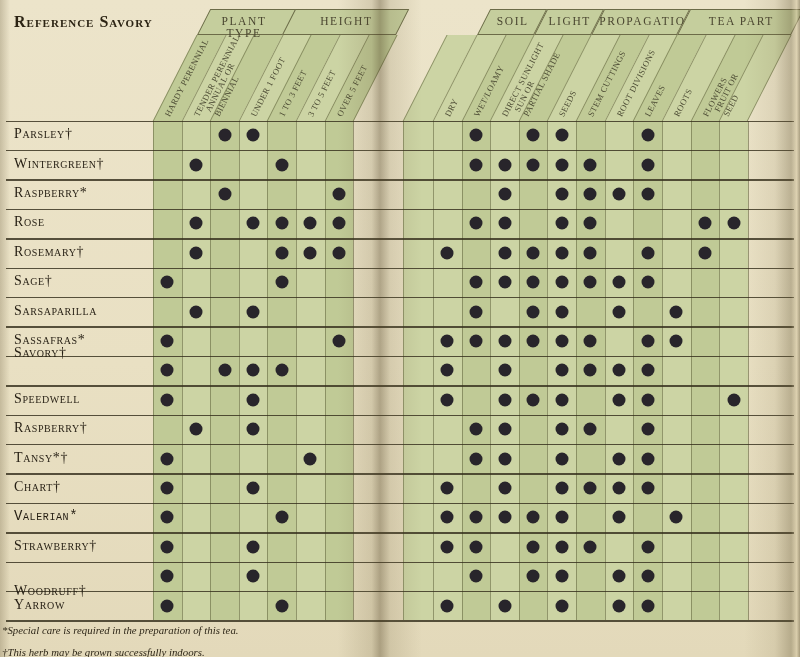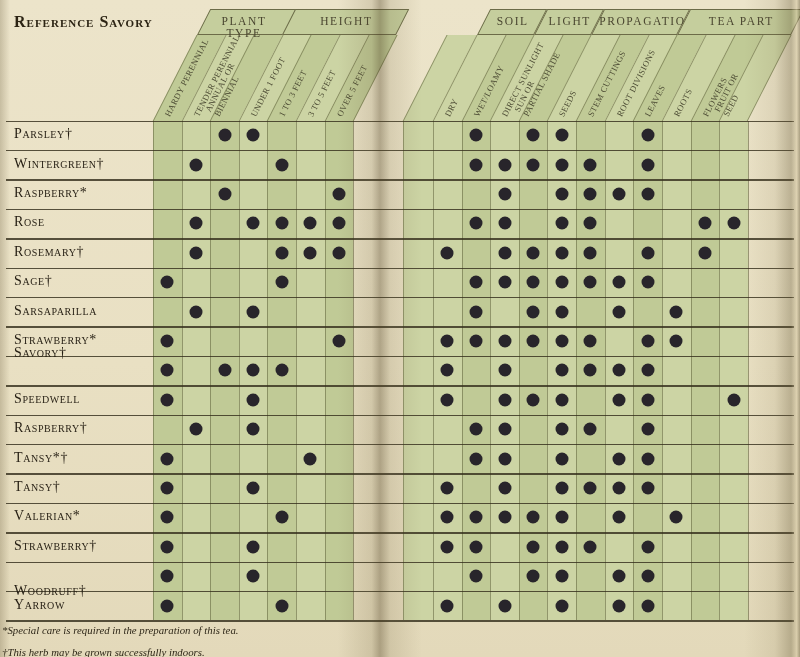--- a/index.html
+++ b/index.html
@@ -195,21 +195,21 @@
       <div class="dot" style="left: 619.03px; top: 282.2px; background: rgb(40, 37, 43);"></div>
       <div class="dot" style="left: 647.65px; top: 282.2px; background: rgb(40, 37, 43);"></div>
       <div class="rowlabel" style="top: 311.6px;">Sarsaparilla</div>
       <div class="dot" style="left: 195.93px; top: 311.6px; background: rgb(40, 37, 43);"></div>
       <div class="dot" style="left: 253.17px; top: 311.6px; background: rgb(40, 37, 43);"></div>
       <div class="dot" style="left: 475.93px; top: 311.6px; background: rgb(40, 37, 43);"></div>
       <div class="dot" style="left: 533.17px; top: 311.6px; background: rgb(40, 37, 43);"></div>
       <div class="dot" style="left: 561.79px; top: 311.6px; background: rgb(40, 37, 43);"></div>
       <div class="dot" style="left: 619.03px; top: 311.6px; background: rgb(40, 37, 43);"></div>
       <div class="dot" style="left: 676.27px; top: 311.6px; background: rgb(40, 37, 43);"></div>
-      <div class="rowlabel" style="top: 341px;">Strawberry*</div>
+      <div class="rowlabel" style="top: 341px;">Sassafras*</div>
       <div class="dot" style="left: 167.31px; top: 341px; background: rgb(40, 37, 43);"></div>
       <div class="dot" style="left: 339.03px; top: 341px; background: rgb(40, 37, 43);"></div>
       <div class="dot" style="left: 447.31px; top: 341px; background: rgb(40, 37, 43);"></div>
       <div class="dot" style="left: 475.93px; top: 341px; background: rgb(40, 37, 43);"></div>
       <div class="dot" style="left: 504.55px; top: 341px; background: rgb(40, 37, 43);"></div>
       <div class="dot" style="left: 533.17px; top: 341px; background: rgb(40, 37, 43);"></div>
       <div class="dot" style="left: 561.79px; top: 341px; background: rgb(40, 37, 43);"></div>
       <div class="dot" style="left: 590.41px; top: 341px; background: rgb(40, 37, 43);"></div>
       <div class="dot" style="left: 647.65px; top: 341px; background: rgb(40, 37, 43);"></div>
       <div class="dot" style="left: 676.27px; top: 341px; background: rgb(40, 37, 43);"></div>
@@ -243,30 +243,30 @@
       <div class="dot" style="left: 590.41px; top: 429.2px; background: rgb(40, 37, 43);"></div>
       <div class="dot" style="left: 647.65px; top: 429.2px; background: rgb(40, 37, 43);"></div>
       <div class="rowlabel" style="top: 458.6px;">Tansy*†</div>
       <div class="dot" style="left: 167.31px; top: 458.6px; background: rgb(40, 37, 43);"></div>
       <div class="dot" style="left: 310.41px; top: 458.6px; background: rgb(40, 37, 43);"></div>
       <div class="dot" style="left: 475.93px; top: 458.6px; background: rgb(40, 37, 43);"></div>
       <div class="dot" style="left: 504.55px; top: 458.6px; background: rgb(40, 37, 43);"></div>
       <div class="dot" style="left: 561.79px; top: 458.6px; background: rgb(40, 37, 43);"></div>
       <div class="dot" style="left: 619.03px; top: 458.6px; background: rgb(40, 37, 43);"></div>
       <div class="dot" style="left: 647.65px; top: 458.6px; background: rgb(40, 37, 43);"></div>
-      <div class="rowlabel" style="top: 488px;">Tansy†</div>
+      <div class="rowlabel" style="top: 488px;">Chart†</div>
       <div class="dot" style="left: 167.31px; top: 488px; background: rgb(40, 37, 43);"></div>
       <div class="dot" style="left: 253.17px; top: 488px; background: rgb(40, 37, 43);"></div>
       <div class="dot" style="left: 447.31px; top: 488px; background: rgb(40, 37, 43);"></div>
       <div class="dot" style="left: 504.55px; top: 488px; background: rgb(40, 37, 43);"></div>
       <div class="dot" style="left: 561.79px; top: 488px; background: rgb(40, 37, 43);"></div>
       <div class="dot" style="left: 590.41px; top: 488px; background: rgb(40, 37, 43);"></div>
       <div class="dot" style="left: 619.03px; top: 488px; background: rgb(40, 37, 43);"></div>
       <div class="dot" style="left: 647.65px; top: 488px; background: rgb(40, 37, 43);"></div>
-      <div class="rowlabel" style="top: 517.4px;">Valerian*</div>
+      <div class="rowlabel" style="top: 517.4px; font-family: Liberation Mono, monospace;">Valerian*</div>
       <div class="dot" style="left: 167.31px; top: 517.4px; background: rgb(40, 37, 43);"></div>
       <div class="dot" style="left: 281.79px; top: 517.4px; background: rgb(40, 37, 43);"></div>
       <div class="dot" style="left: 447.31px; top: 517.4px; background: rgb(40, 37, 43);"></div>
       <div class="dot" style="left: 475.93px; top: 517.4px; background: rgb(40, 37, 43);"></div>
       <div class="dot" style="left: 504.55px; top: 517.4px; background: rgb(40, 37, 43);"></div>
       <div class="dot" style="left: 533.17px; top: 517.4px; background: rgb(40, 37, 43);"></div>
       <div class="dot" style="left: 561.79px; top: 517.4px; background: rgb(40, 37, 43);"></div>
       <div class="dot" style="left: 619.03px; top: 517.4px; background: rgb(40, 37, 43);"></div>
       <div class="dot" style="left: 676.27px; top: 517.4px; background: rgb(40, 37, 43);"></div>
       <div class="rowlabel" style="top: 546.8px;">Strawberry†</div>

